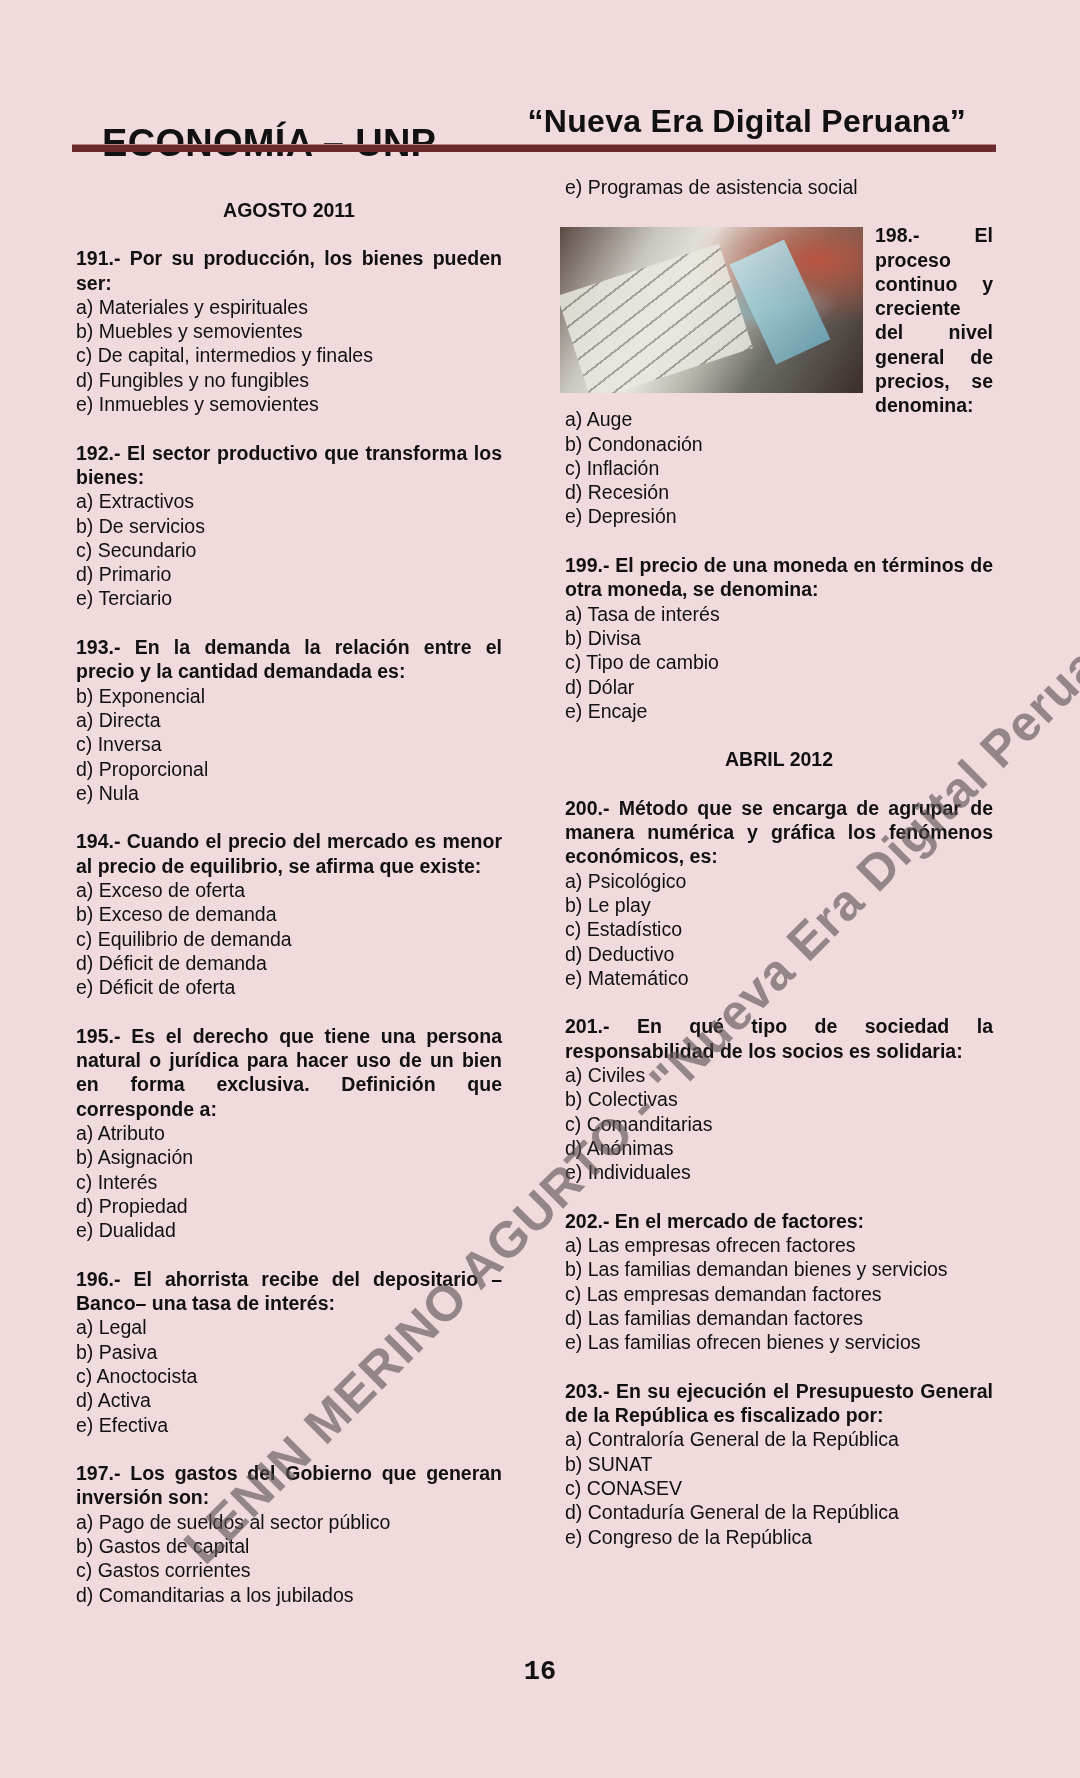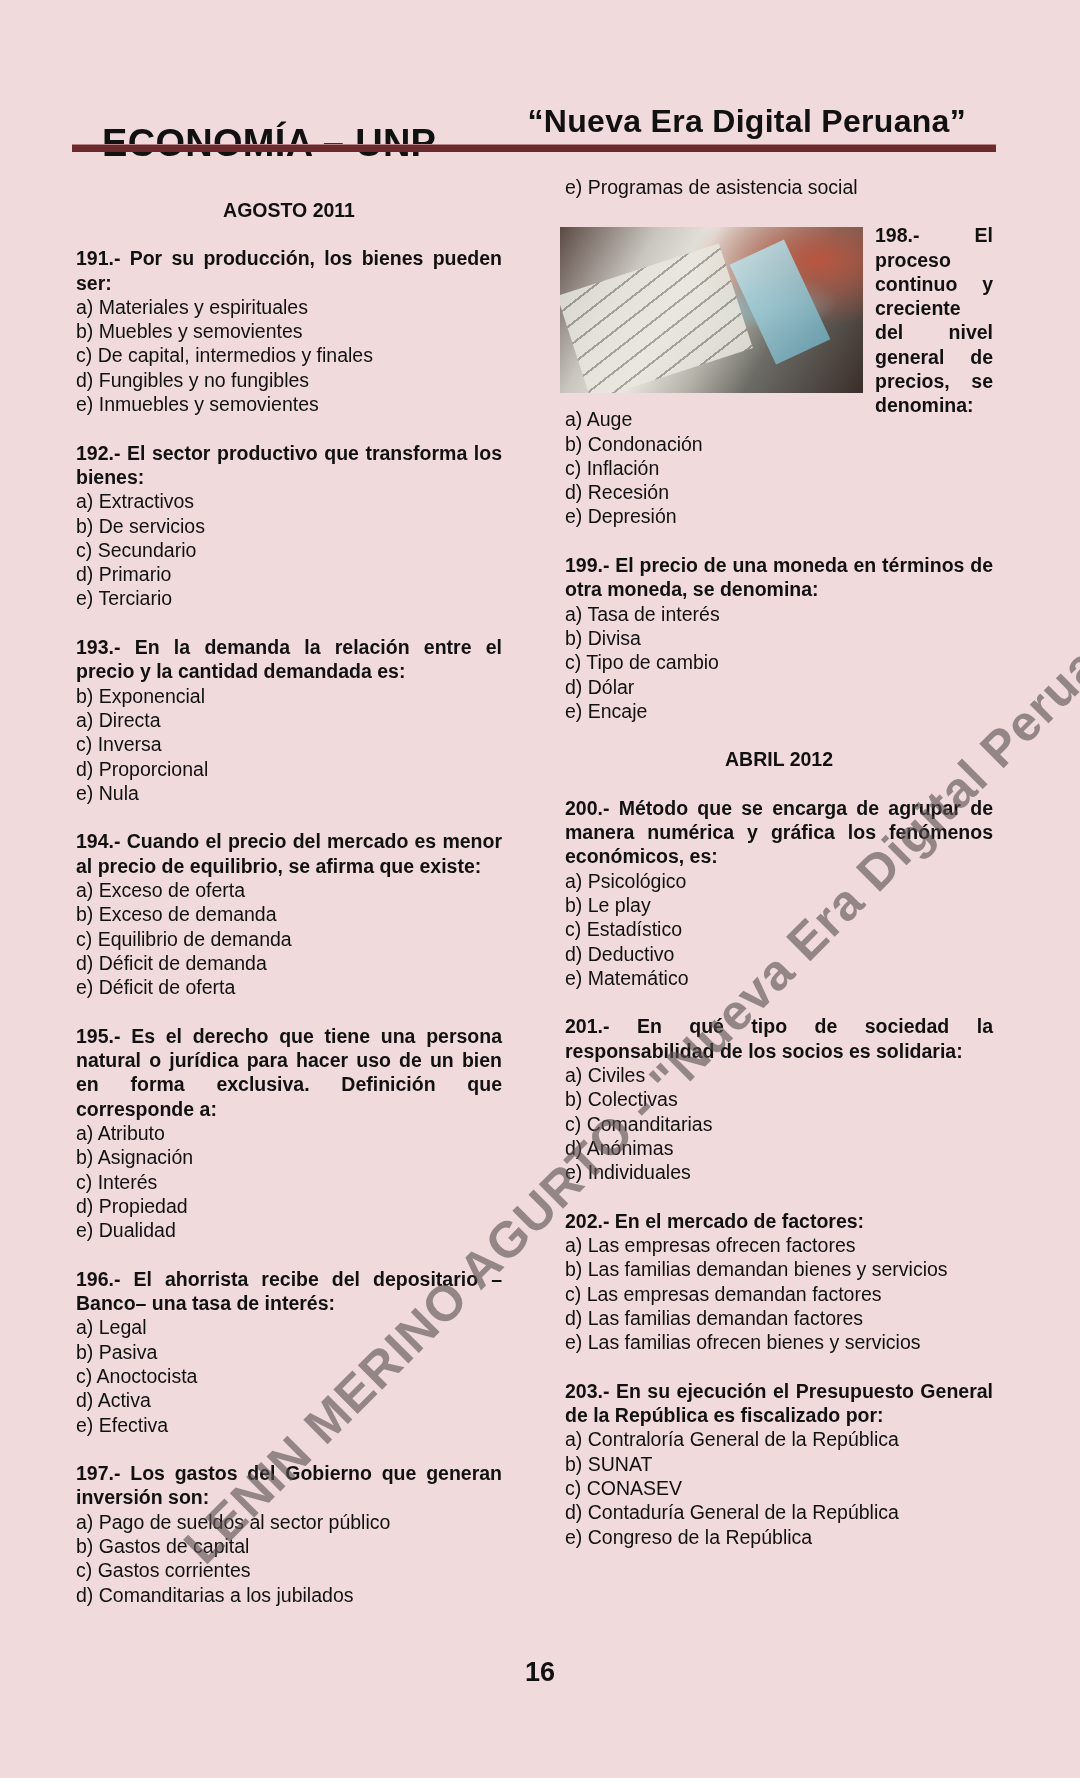--- a/index.html
+++ b/index.html
@@ -59,21 +59,21 @@
       background: linear-gradient(160deg, #bfe0e6, #6fa8b8);
       transform: rotate(-25deg); opacity: 0.9;
     }
     .q198-stem {
       position: absolute; right: 0; top: 0; width: 118px;
       font-weight: bold; text-align: justify; text-align-last: justify;
     }
     .q198-opts { margin-bottom: 24.3px; }
     .page-number {
       position: absolute; left: 0; width: 1080px; top: 1657px;
-      text-align: center; font-size: 27px; font-weight: bold;
+      text-align: center; font-size: 27px; font-weight: bold; font-family: Liberation Mono, monospace;
     }
     .watermark {
       position: absolute; left: 70px; top: 880px; width: 1000px;
       font-size: 50px; font-weight: bold; color: rgba(90,80,80,0.62);
       transform-origin: 0 0; transform: rotate(-45deg) translate(-390px, 535px);
       white-space: nowrap; letter-spacing: 1px; pointer-events: none;
     }
   </style>
 </head>
 <body>

